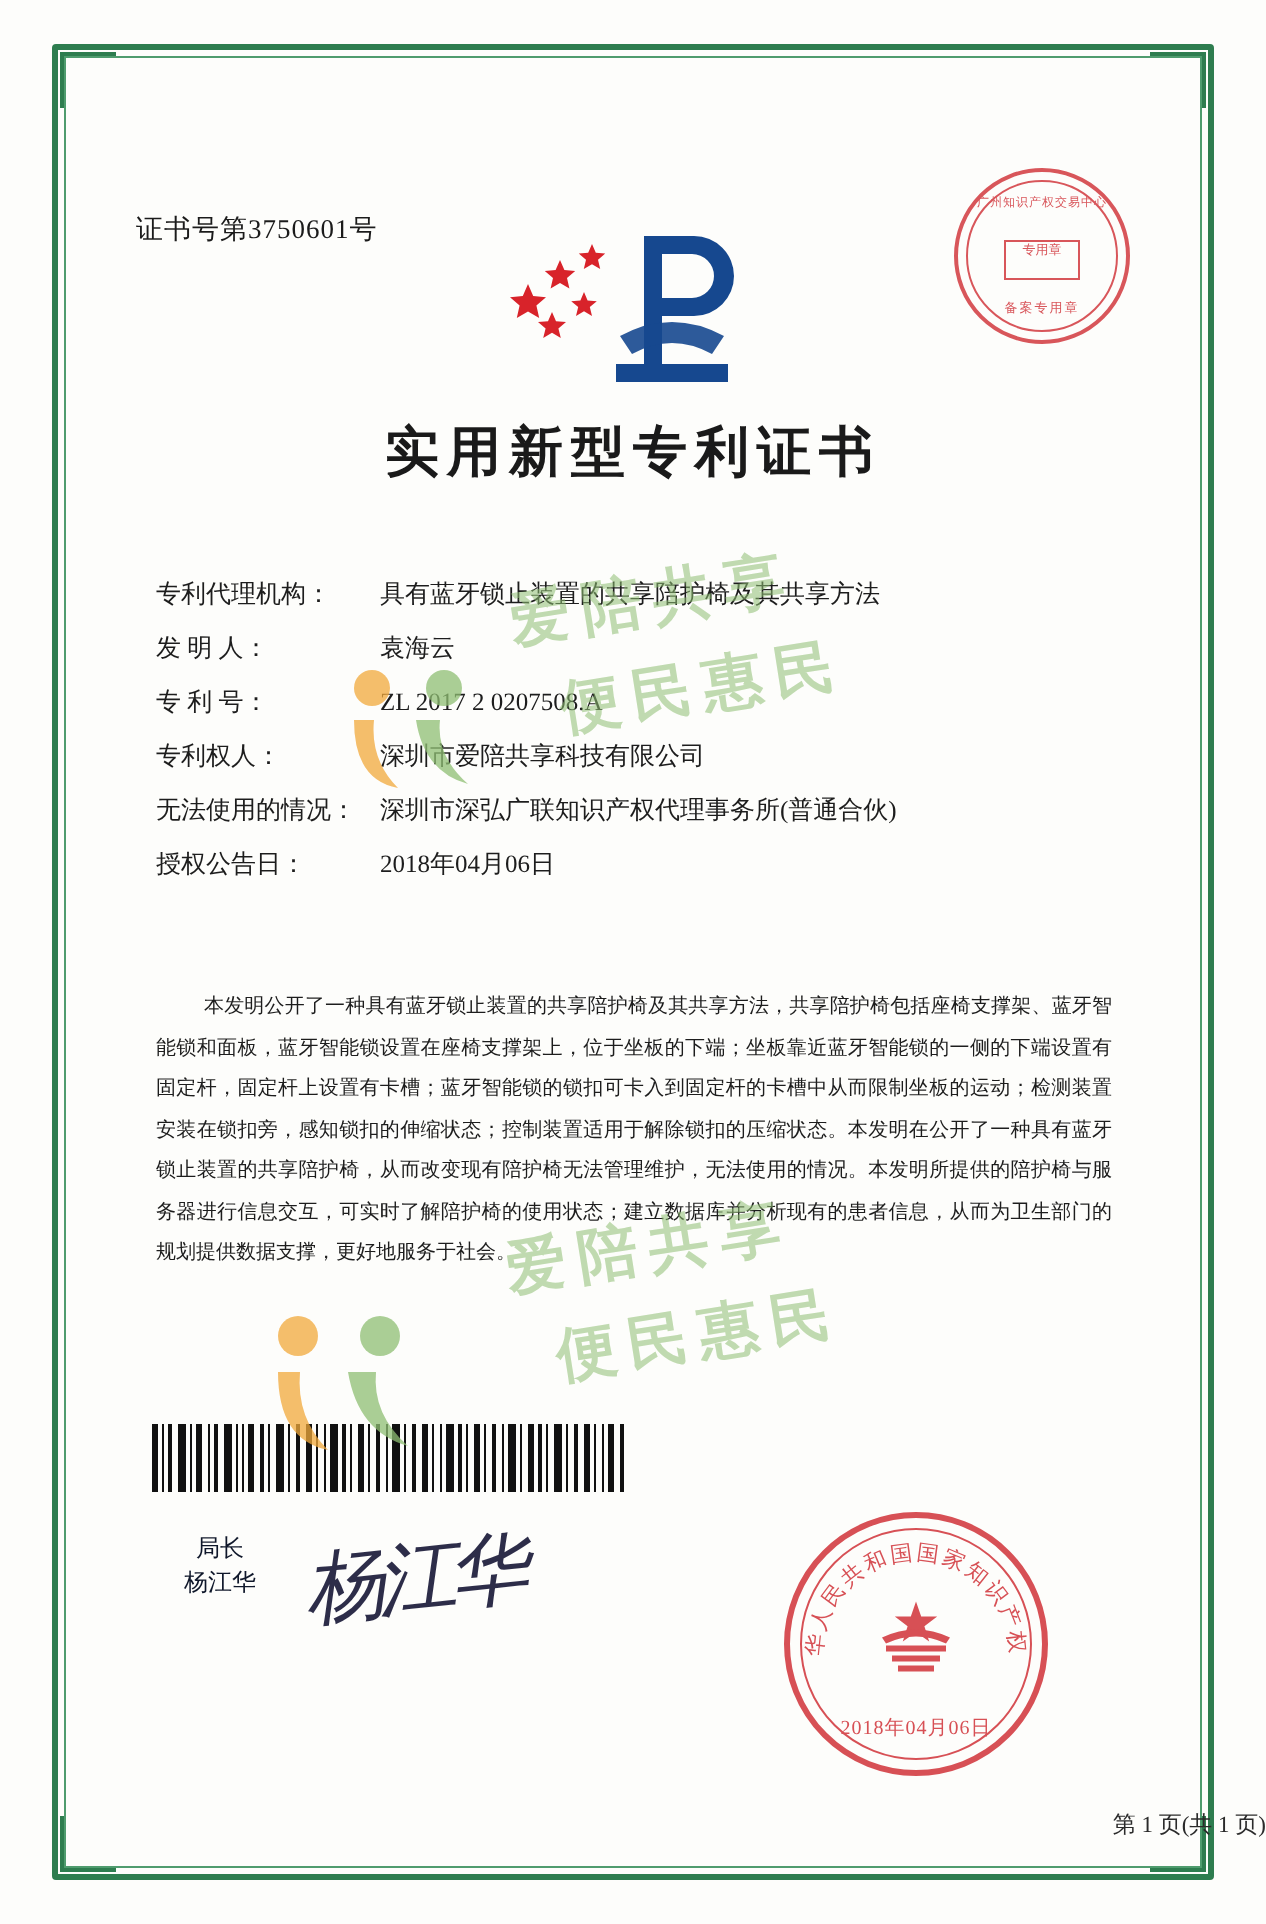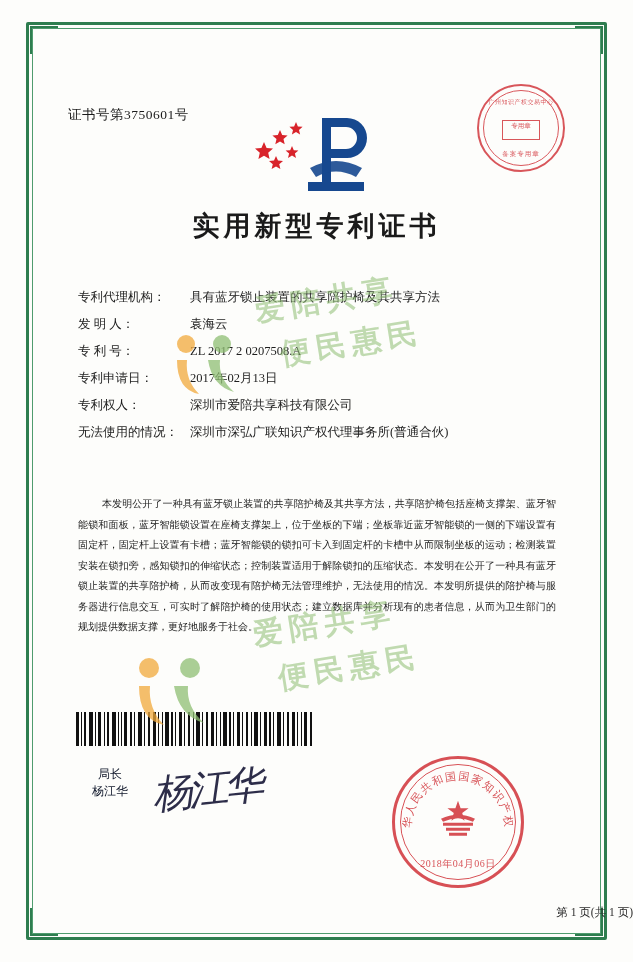--- a/index.html
+++ b/index.html
@@ -341,27 +341,27 @@
     <div class="field-row">
       <span class="field-label wide">专利代理机构：</span><span class="field-value">具有蓝牙锁止装置的共享陪护椅及其共享方法</span>
     </div>
     <div class="field-row">
       <span class="field-label wide">发 明 人：</span><span class="field-value">袁海云</span>
     </div>
     <div class="field-row">
       <span class="field-label wide">专 利 号：</span><span class="field-value">ZL 2017 2 0207508.A</span>
     </div>
     <div class="field-row">
-      <span class="field-label wide">专利申请日：</span><span class="field-value">2017年02月13日</span>
-    </div>
-    <div class="field-row">
       <span class="field-label wide">专利权人：</span><span class="field-value">深圳市爱陪共享科技有限公司</span>
     </div>
     <div class="field-row">
       <span class="field-label wide">无法使用的情况：</span><span class="field-value">深圳市深弘广联知识产权代理事务所(普通合伙)</span>
+    </div>
+    <div class="field-row">
+      <span class="field-label wide">授权公告日：</span><span class="field-value">2018年04月06日</span>
     </div>
   </div>
 
   <div class="abstract">本发明公开了一种具有蓝牙锁止装置的共享陪护椅及其共享方法，共享陪护椅包括座椅支撑架、蓝牙智能锁和面板，蓝牙智能锁设置在座椅支撑架上，位于坐板的下端；坐板靠近蓝牙智能锁的一侧的下端设置有固定杆，固定杆上设置有卡槽；蓝牙智能锁的锁扣可卡入到固定杆的卡槽中从而限制坐板的运动；检测装置安装在锁扣旁，感知锁扣的伸缩状态；控制装置适用于解除锁扣的压缩状态。本发明在公开了一种具有蓝牙锁止装置的共享陪护椅，从而改变现有陪护椅无法管理维护，无法使用的情况。本发明所提供的陪护椅与服务器进行信息交互，可实时了解陪护椅的使用状态；建立数据库并分析现有的患者信息，从而为卫生部门的规划提供数据支撑，更好地服务于社会。</div>
 
   <div class="barcode">
     <i style="left:0px;width:3px"></i>
       <i style="left:5px;width:1px"></i>
       <i style="left:8px;width:2px"></i>
     <i style="left:13px;width:4px"></i>

